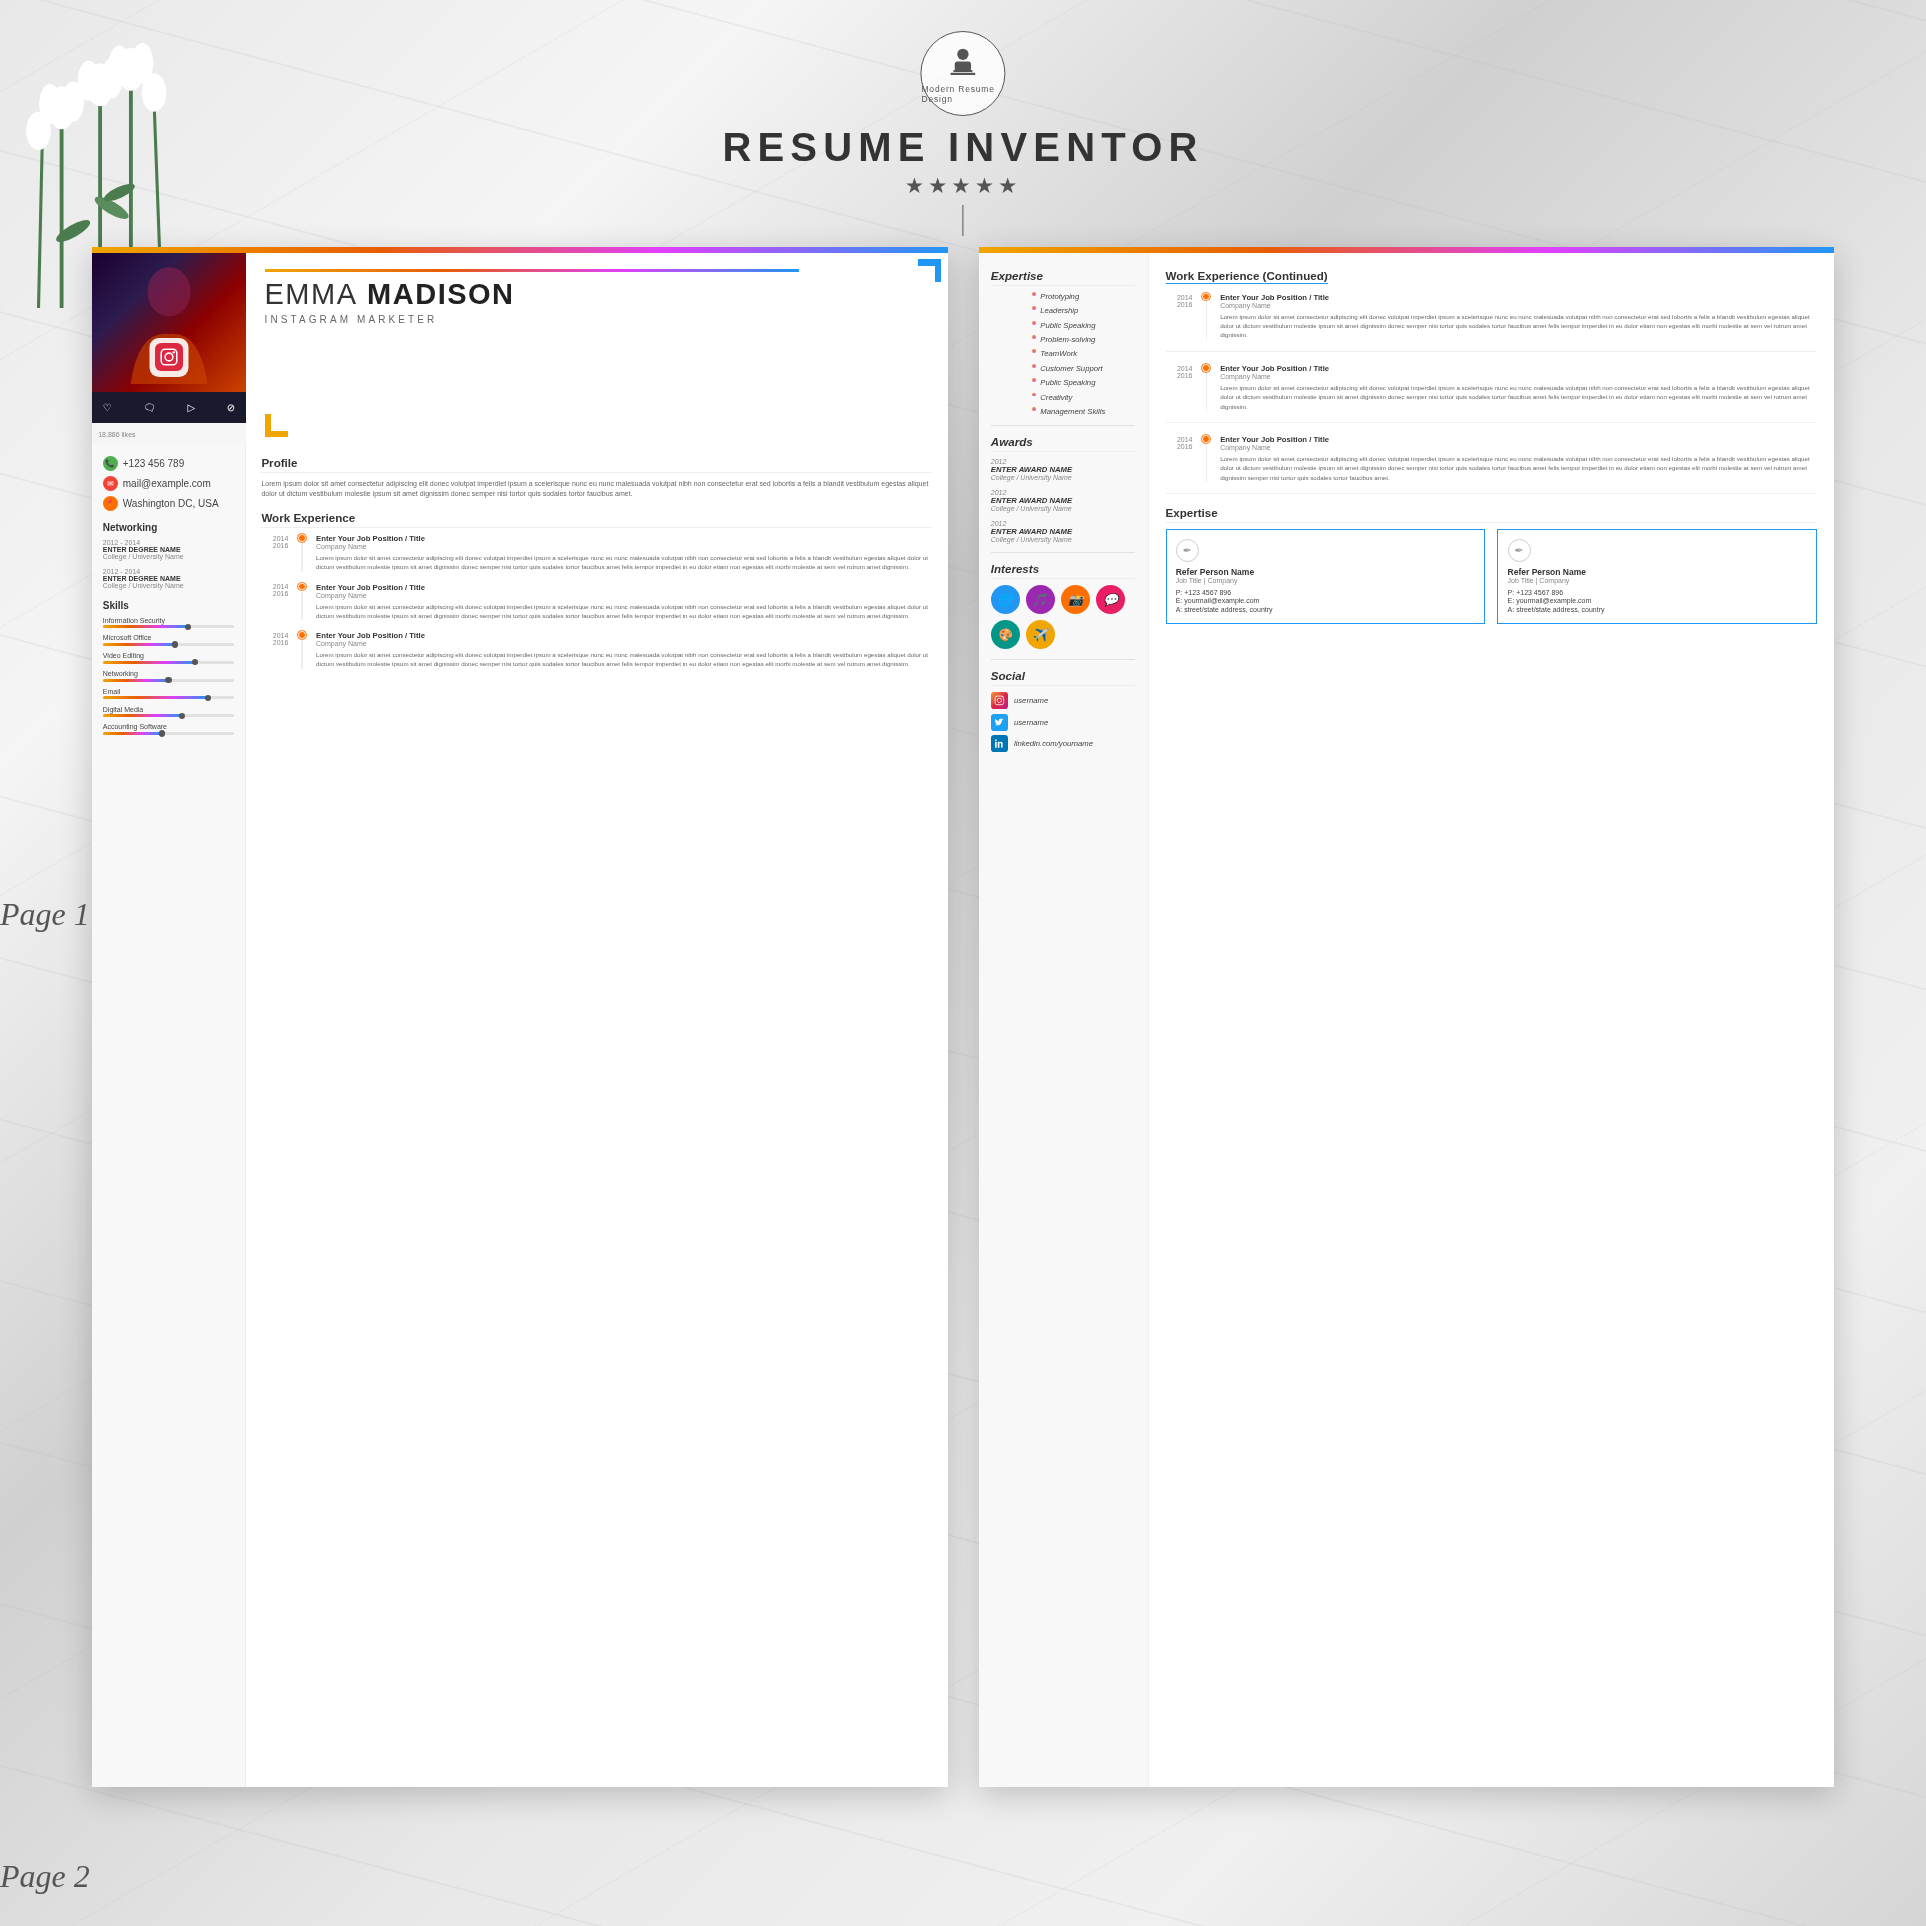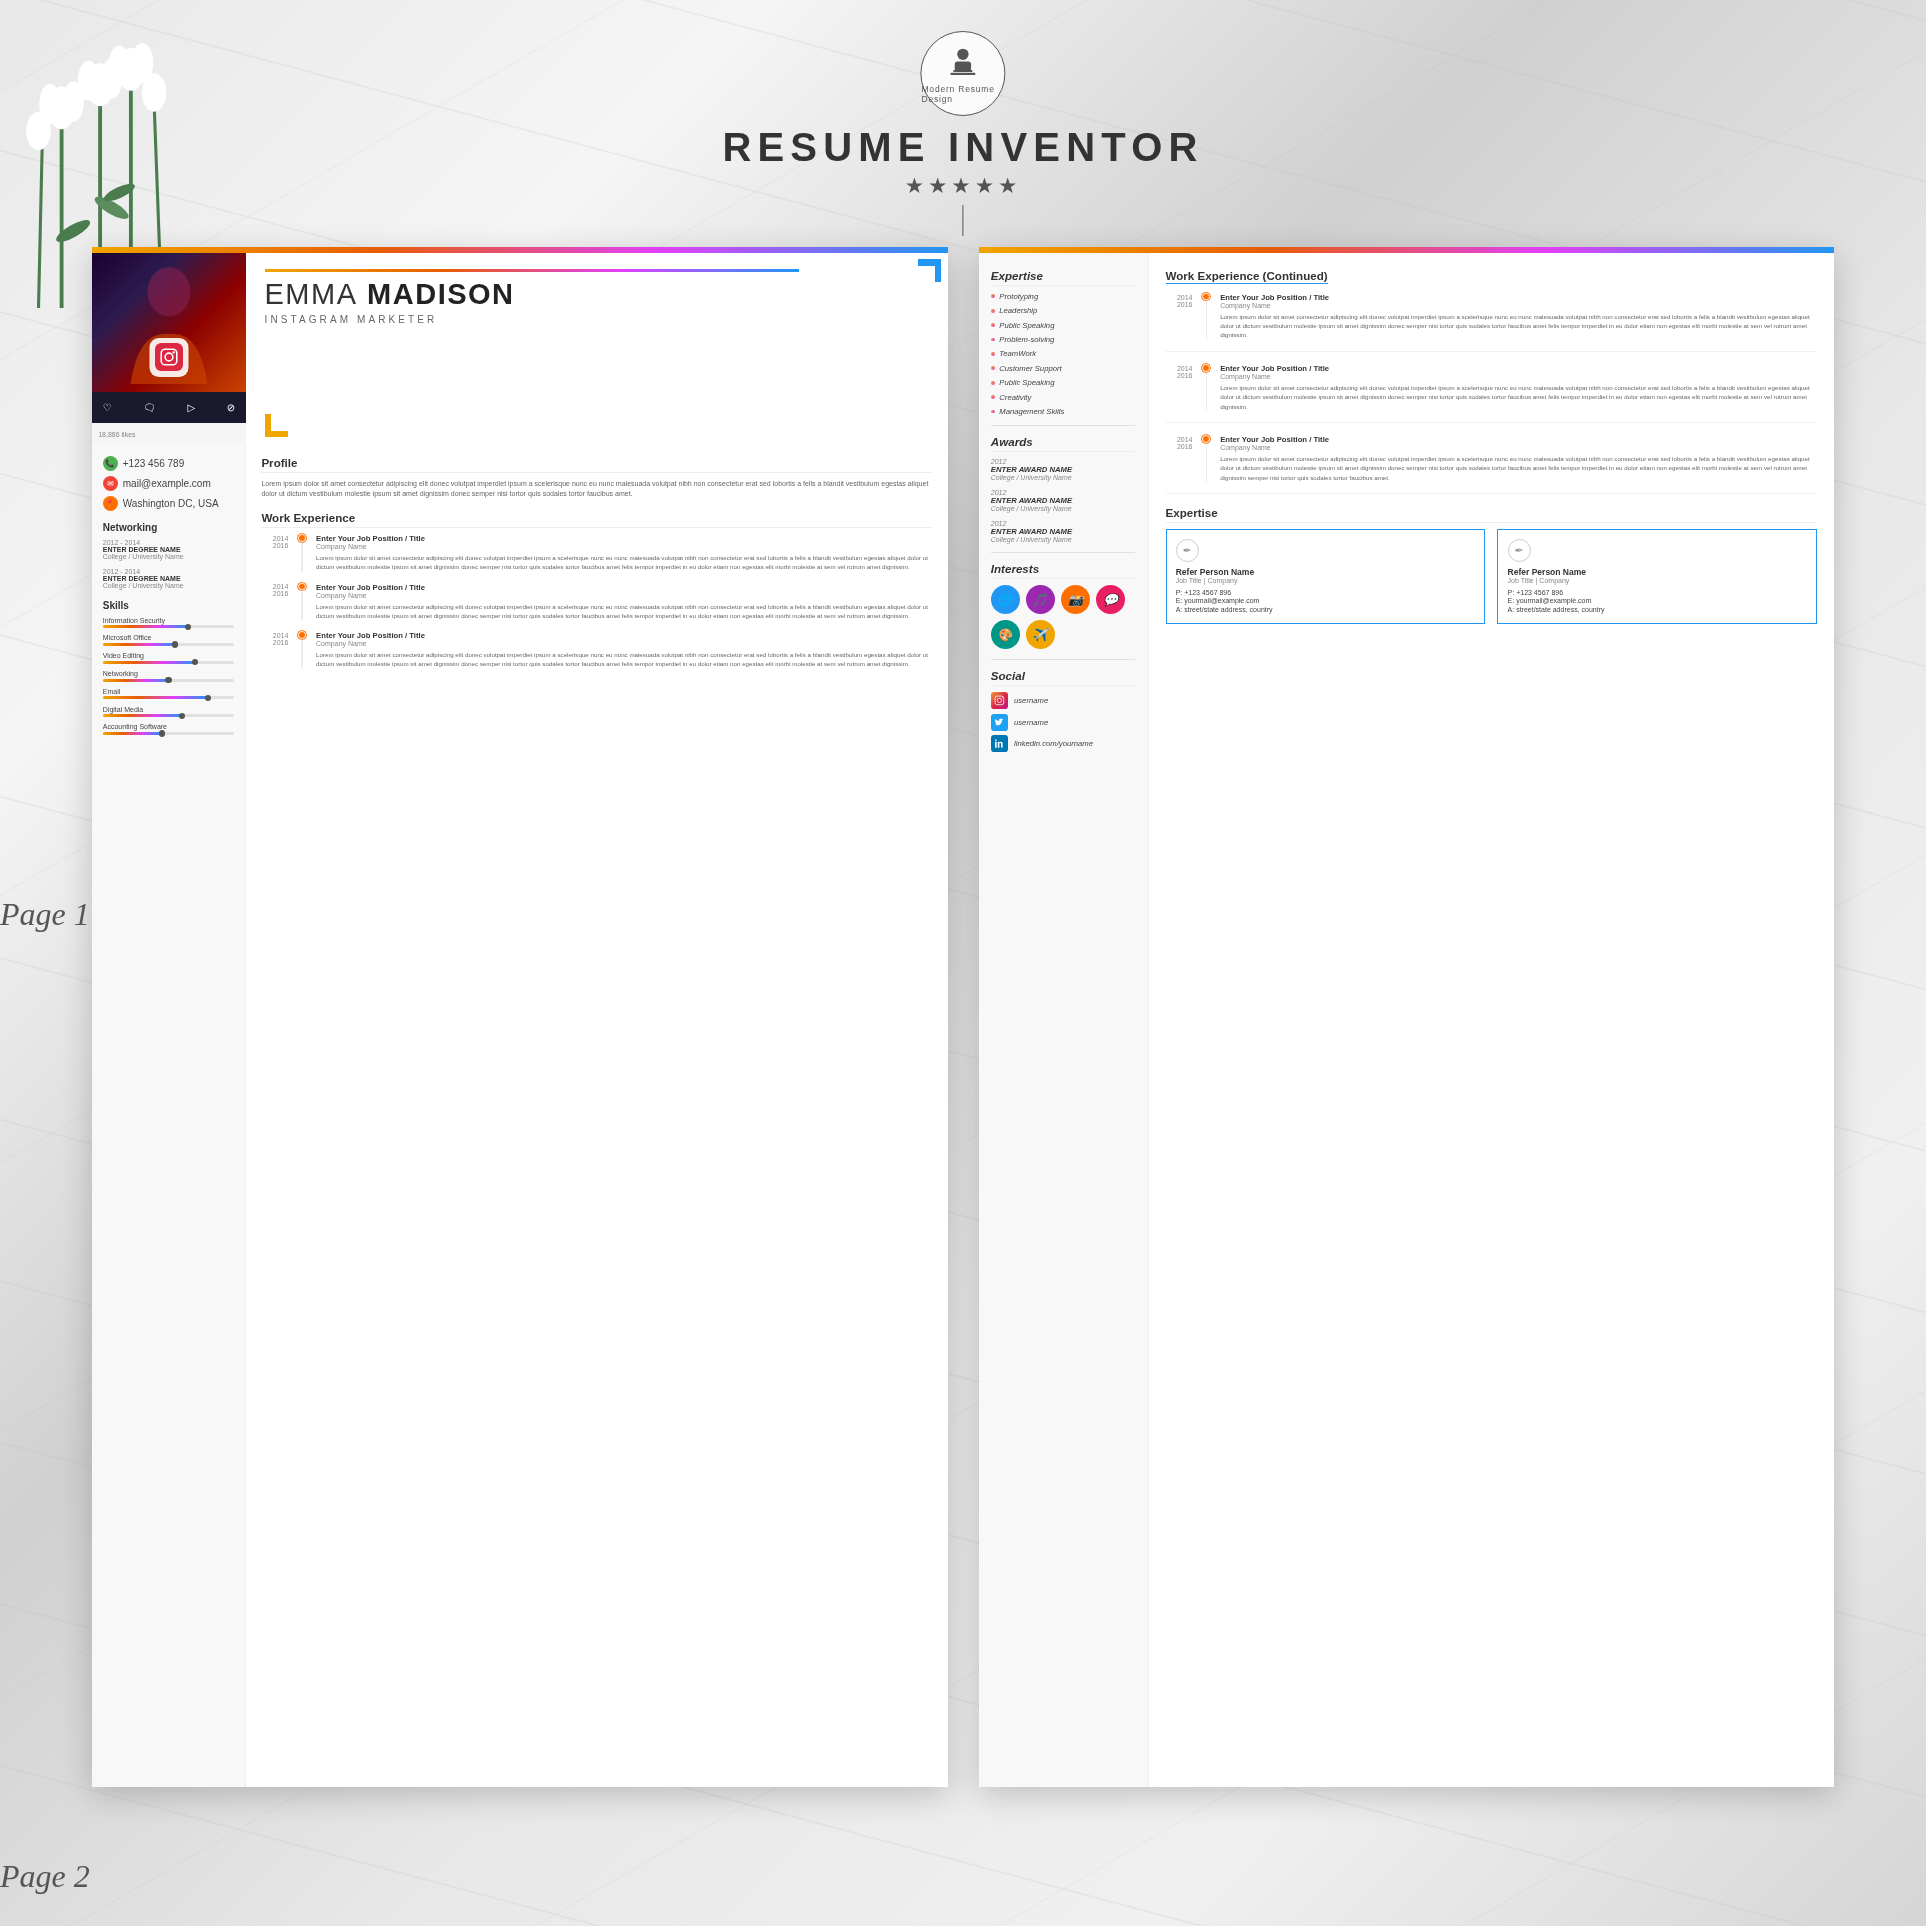--- a/index.html
+++ b/index.html
@@ -412,23 +412,23 @@
       font-style: italic;
     }
 
     .page2-right {
       flex: 1;
       padding: 15.4px 17px;
     }
 
     .expertise-item {
       display: flex;
-      align-items: center;
       gap: 4.6px;
       margin-bottom: 5.4px;
+      margin-left: 41px;
     }
     .bullet-dot {
       width: 3.9px;
       height: 3.9px;
       background: linear-gradient(135deg, #f0a500, #e040fb);
       border-radius: 50%;
       flex-shrink: 0;
     }
     .expertise-text {
       font-size: 7.7px;

